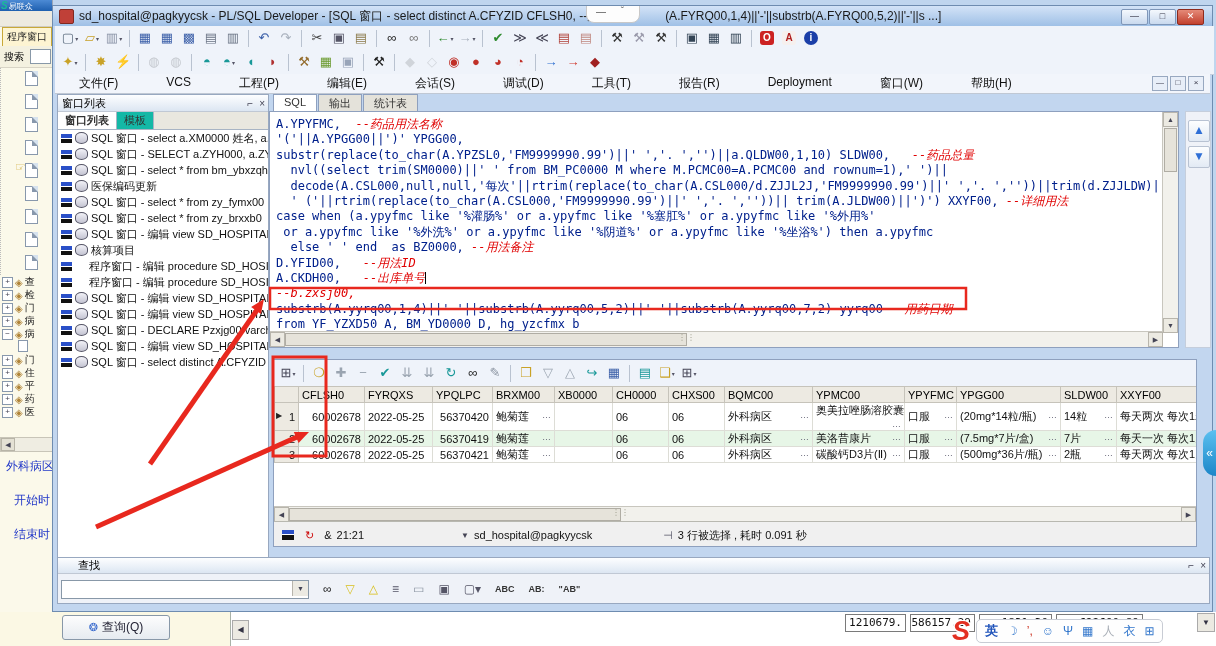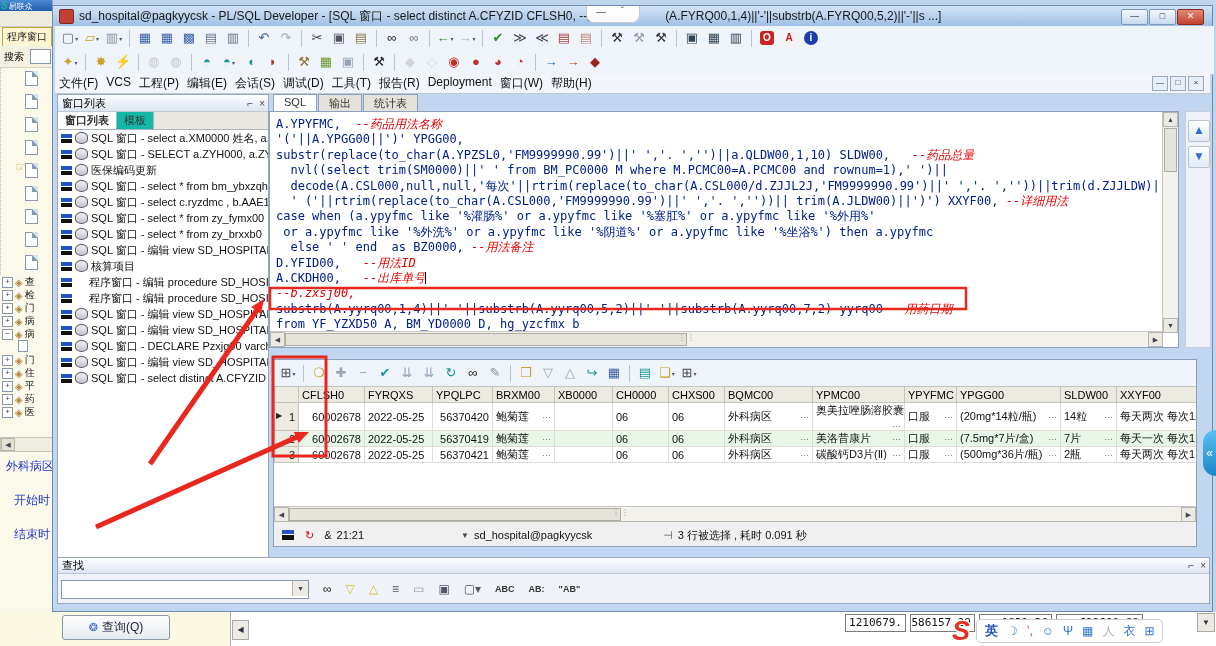--- a/index.html
+++ b/index.html
@@ -66,21 +66,21 @@
   .wbtn.close{background:linear-gradient(#E58A78,#C2402E);border-color:#8E2A1C;color:#FFF;}
   .toolbar{left:2px;width:1155px;height:24px;background:#EFF3FA;border-bottom:1px solid #C5CEDC;display:flex;align-items:center;padding-left:4px;}
   #tb1{top:20px;} #tb2{top:44px;}
   .tbtn{display:inline-flex;align-items:center;justify-content:center;min-width:20px;height:20px;margin:0 1px;border-radius:2px;}
   .tbtn .g{font-size:13px;line-height:18px;}
   .tbtn .g.badge{display:inline-block;width:14px;height:14px;font-size:10px;font-weight:bold;line-height:14px;text-align:center;border-radius:3px;}
   .tbtn .g.round{border-radius:50%;}
   .tbtn .drop{font-size:6px;color:#556;margin-left:1px;}
   .tsep{display:inline-block;width:1px;height:17px;background:#B9C2D0;margin:0 4px;}
   #menubar{left:2px;top:68px;width:1155px;height:19px;background:#F2F5FB;border-bottom:1px solid #C0C8D4;display:flex;align-items:center;}
-  .menu-item{padding:2px 4px;font-size:12px;color:#111;white-space:nowrap;}
+  .menu-item{padding:2px 24px;font-size:12px;color:#111;white-space:nowrap;}
   #mdi{position:absolute;right:6px;top:2px;display:flex;gap:2px;}
   .mdibtn{width:14px;height:13px;border:1px solid #98A8C0;background:#E8EEF8;font-size:8px;line-height:12px;text-align:center;color:#334;}
   
   #dock{left:4px;top:88px;width:212px;height:465px;background:#FFF;border:1px solid #98A8C0;box-sizing:border-box;}
   #dock-head{height:16px;background:linear-gradient(#FDFEFF,#DCE6F2);border-bottom:1px solid #C0C8D4;display:flex;align-items:center;font-size:11px;padding-left:4px;}
   #dock-head .sp{flex:1;}
   .headico{font-size:10px;color:#445;padding:0 3px;}
   #dock-tabs{height:17px;display:flex;border-bottom:1px solid #A8B4C4;background:#E9E7DF;}
   .dtab{font-size:11px;padding:1px 7px;border-right:1px solid #A8B4C4;background:#14b8a6;color:#333;}
   .dtab.active{background:#FFF;font-weight:bold;}
@@ -119,21 +119,21 @@
   .cur-arrow{float:left;font-size:8px;color:#222;}
   .ell{float:right;color:#667;font-size:9px;line-height:12px;}
   .num{text-align:right;}
   #rhsb{position:absolute;left:0;top:146px;width:922px;height:15px;background:#F2F1EC;border-top:1px solid #C8C6BE;}
   #rstatus{position:absolute;left:0;top:161px;width:922px;height:26px;background:#F0F0F0;border-top:1px solid #B8B8B0;
            display:flex;align-items:center;font-size:11px;color:#111;}
   #rstatus .flag{width:12px;height:10px;margin:0 6px 0 8px;background:linear-gradient(180deg,#2A50C8 0 4px,#FFF 4px 5px,#111 5px 10px);}
   #rstatus .ic{margin:0 5px;font-size:11px;}
   
   #find{left:4px;top:551px;width:1153px;height:47px;background:#EFF2F8;border:1px solid #98A8C0;box-sizing:border-box;}
-  #find-head{height:15px;background:linear-gradient(#FDFEFF,#DCE6F2);border-bottom:1px solid #C0C8D4;display:flex;align-items:center;font-size:11px;padding-left:4px;}
+  #find-head{height:15px;background:linear-gradient(#FDFEFF,#DCE6F2);border-bottom:1px solid #C0C8D4;display:flex;align-items:center;font-size:11px;padding-left:20px;}
   #find-body{height:30px;display:flex;align-items:center;}
   #find-combo{width:246px;height:17px;background:#FFF;border:1px solid #8898A8;margin-left:3px;position:relative;}
   #find-combo .cbtn{position:absolute;right:0;top:0;width:15px;height:15px;background:#ECEAE2;border-left:1px solid #B8B5AC;
                     font-size:7px;line-height:15px;text-align:center;color:#445;}
   .fico{margin-left:14px;font-size:12px;}
   .ftok{margin-left:14px;font-size:9px;font-weight:bold;color:#333;}
   
   #anno{left:0;top:0;z-index:60;pointer-events:none;}
 </style>
 </head>
@@ -455,31 +455,26 @@
             <span>SQL 窗口 - select a.XM0000 姓名, a.Z</span>
           </div>
           <div class="sb-item">
             <span class="bars"></span>
             <span class="cyl"></span>
             <span>SQL 窗口 - SELECT a.ZYH000, a.ZYID</span>
           </div>
           <div class="sb-item">
             <span class="bars"></span>
             <span class="cyl"></span>
+            <span>SQL 窗口 - select * from bm_ybxzqh</span>
+          </div>
+          <div class="sb-item">
+            <span class="bars"></span>
+            <span class="cyl"></span>
             <span>医保编码更新</span>
-          </div>
-          <div class="sb-item">
-            <span class="bars"></span>
-            <span class="cyl"></span>
-            <span>SQL 窗口 - select * from bm_ybxzqh</span>
-          </div>
-          <div class="sb-item">
-            <span class="bars"></span>
-            <span class="cyl"></span>
-            <span>SQL 窗口 - select c.ryzdmc , b.AAE1</span>
           </div>
           <div class="sb-item">
             <span class="bars"></span>
             <span class="cyl"></span>
             <span>SQL 窗口 - select * from zy_fymx00</span>
           </div>
           <div class="sb-item">
             <span class="bars"></span>
             <span class="cyl"></span>
             <span>SQL 窗口 - select * from zy_brxxb0</span>

